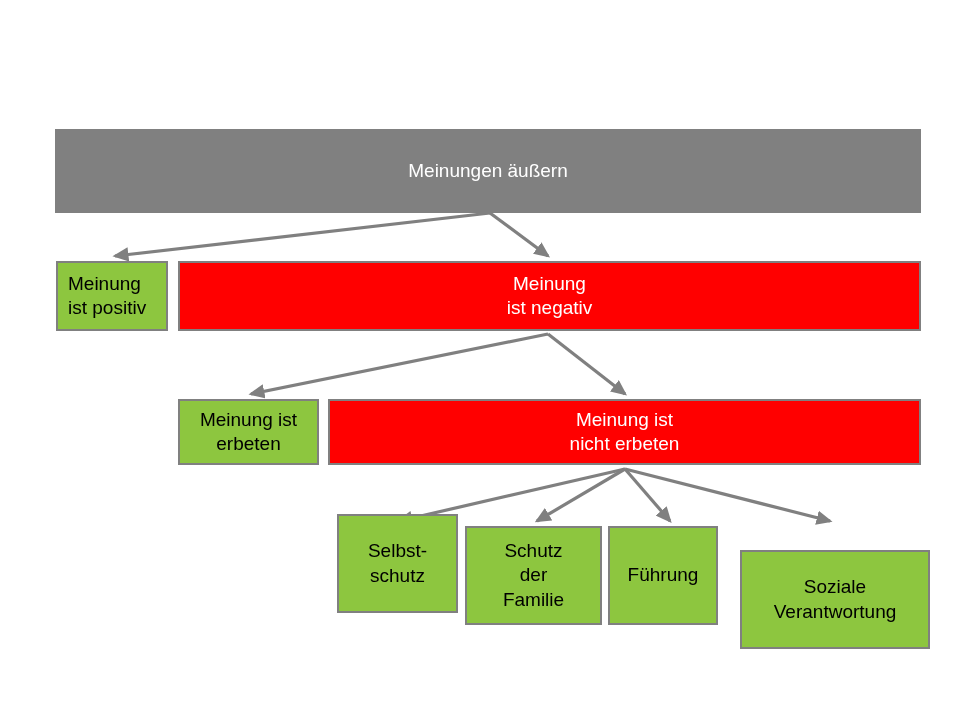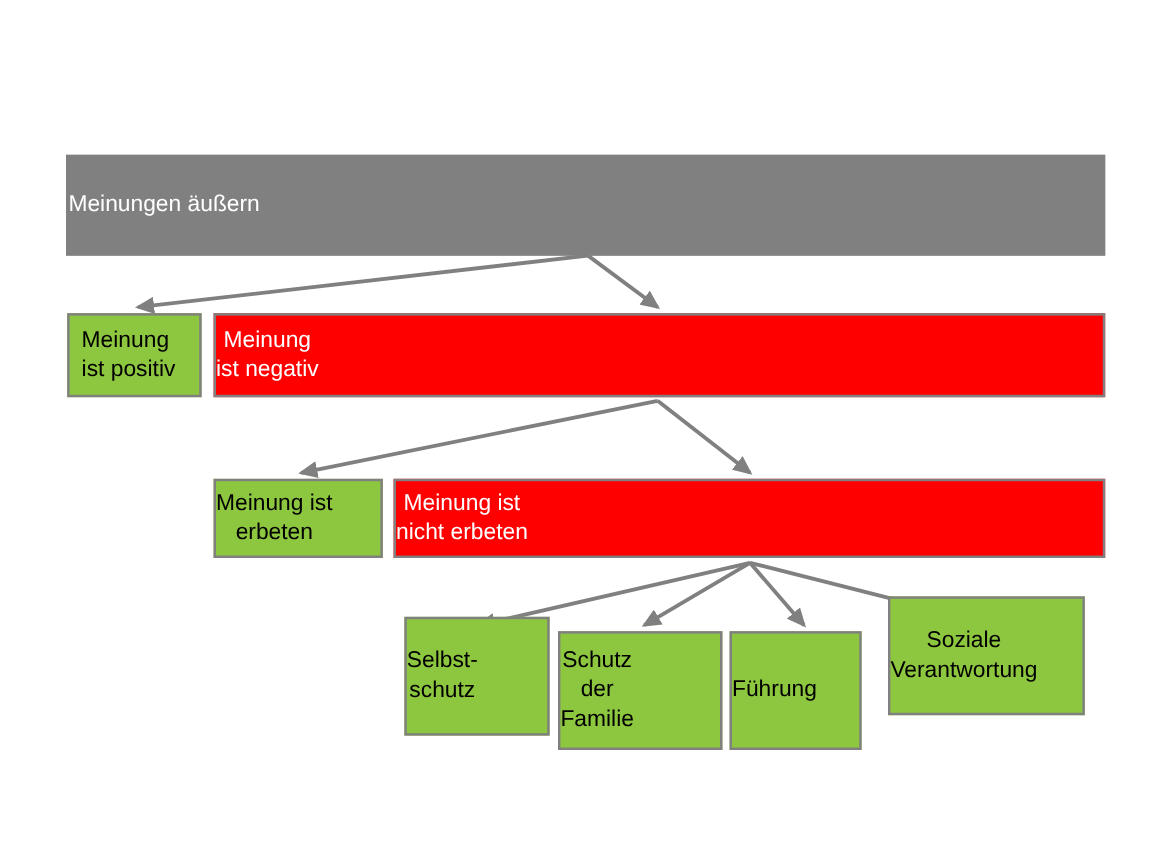--- a/index.html
+++ b/index.html
@@ -26,21 +26,21 @@
     width: 960px;
     height: 720px;
     pointer-events: none;
   }
   .node {
     position: absolute;
     box-sizing: border-box;
     border: 2px solid #808080;
     display: flex;
     flex-direction: column;
-    align-items: flex-start;
+    align-items: center;
     justify-content: center;
     text-align: center;
     line-height: 1.28;
     white-space: pre-line;
   }
   .node-root {
     background: #808080;
     border-color: #808080;
     color: #ffffff;
     font-size: 19px;
@@ -121,18 +121,18 @@
   <div class="node node-green" style="left:465px; top:526px; width:137px; height:99px;">
     <span class="node-label">Schutz
 der
 Familie</span>
   </div>
 
   <div class="node node-green" style="left:608px; top:526px; width:110px; height:99px;">
     <span class="node-label">Führung</span>
   </div>
 
-  <div class="node node-green" style="left:740px; top:497px; width:164px; height:99px;">
+  <div class="node node-green" style="left:740px; top:550px; width:190px; height:99px;">
     <span class="node-label">Soziale
 Verantwortung</span>
   </div>
 
 </div>
 
 </body></html>

